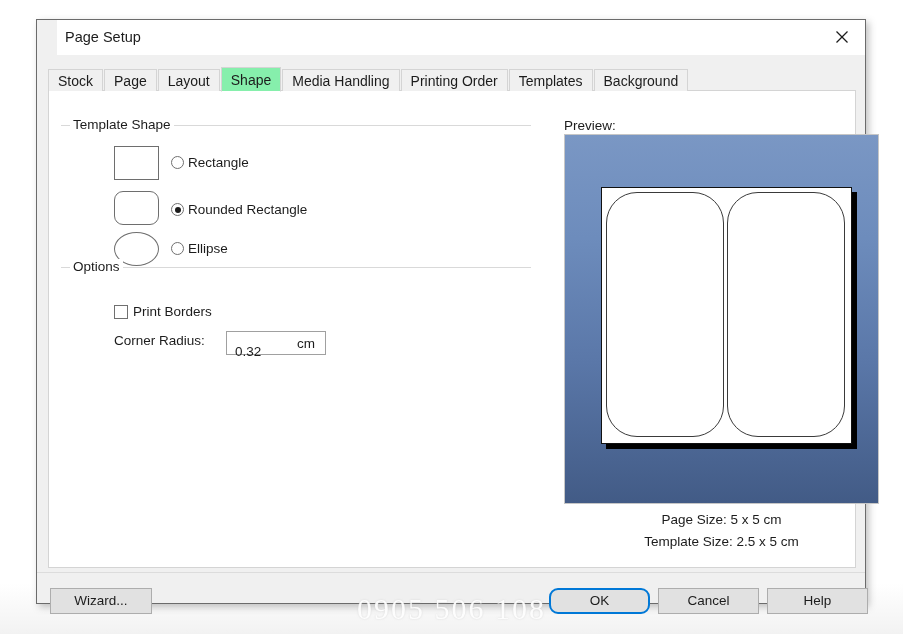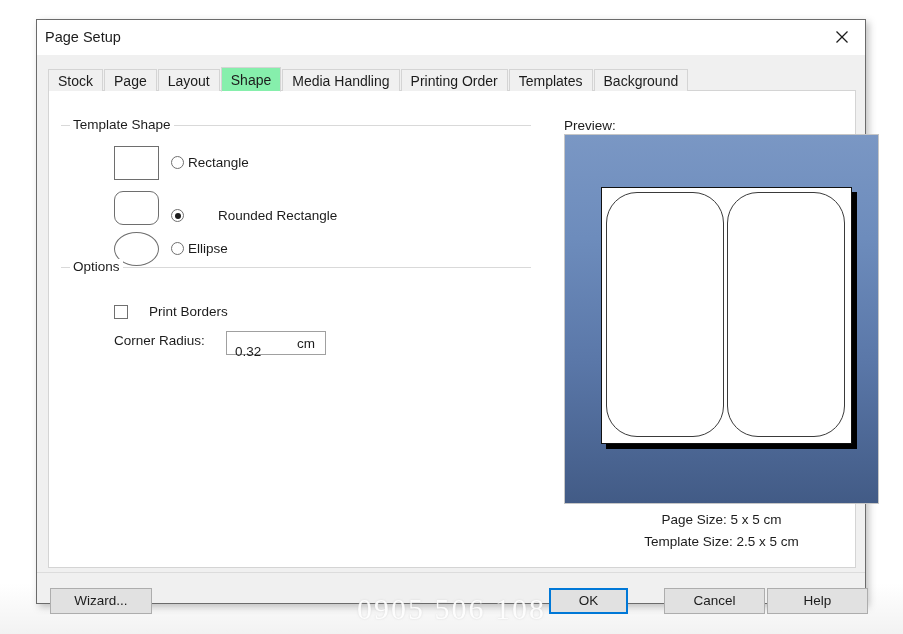--- a/index.html
+++ b/index.html
@@ -41,20 +41,21 @@
     position: absolute;
     left: 36px;
     top: 19px;
     width: 830px;
     height: 585px;
     background: #f0f0f0;
     border: 1px solid #6b6b6b;
     box-shadow: 3px 3px 7px rgba(120,120,120,0.45);
     box-sizing: border-box;
     z-index: 20;
+    padding-left: 20px;
   }
 
   .titlebar {
     position: relative;
     height: 35px;
     background: #ffffff;
     border-bottom: none;
   }
   .title-text {
     position: absolute;
@@ -196,21 +197,20 @@
     color: #1c1c1c;
     white-space: nowrap;
   }
 
   
   .check-row {
     position: absolute;
     display: flex;
     align-items: center;
     cursor: default;
-    gap: 16px;
   }
   .checkbox {
     width: 14px;
     height: 14px;
     border: 1.3px solid #707070;
     background: #ffffff;
     box-sizing: border-box;
     flex: none;
   }
   .check-label {
@@ -380,21 +380,21 @@
         <div class="group-title">Template Shape</div>
       </div>
 
       <div class="swatch" style="left:65px; top:55px; width:45px; height:34px; border-radius:0;"></div>
       <div class="radio-row" style="left:122px; top:64px;">
         <span class="radio"></span>
         <span class="radio-label">Rectangle</span>
       </div>
 
       <div class="swatch" style="left:65px; top:100px; width:45px; height:34px; border-radius:9px;"></div>
-      <div class="radio-row" style="left:122px; top:117px;gap:30px;">
+      <div class="radio-row" style="left:122px; top:111px;">
         <span class="radio checked"></span>
         <span class="radio-label">Rounded Rectangle</span>
       </div>
 
       <div class="swatch" style="left:65px; top:141px; width:45px; height:34px; border-radius:50%;"></div>
       <div class="radio-row" style="left:122px; top:150px;">
         <span class="radio"></span>
         <span class="radio-label">Ellipse</span>
       </div>
 
@@ -426,21 +426,21 @@
         <div class="tmpl right"></div>
       </div>
     </div>
 
     <div class="size-line" style="top:492px;">Page Size:  5 x 5 cm</div>
     <div class="size-line" style="top:514px;">Template Size:  2.5 x 5 cm</div>
 
     <div class="footer-sep"></div>
 
     <div class="btn" style="left:13px; top:568px; width:102px;">Wizard...</div>
-    <div class="btn default" style="left:512px; top:568px; width:79px;">OK</div>
-    <div class="btn" style="left:621px; top:568px; width:101px;margin-left:6px;">Cancel</div>
+    <div class="btn default" style="left:512px; top:568px; width:101px;border-radius:9px;">OK</div>
+    <div class="btn" style="left:621px; top:568px; width:101px;">Cancel</div>
     <div class="btn" style="left:730px; top:568px; width:101px;">Help</div>
 
   </div>
 
   <div class="watermark">0905 506 108</div>
 
 </div>
 
 </body></html>

